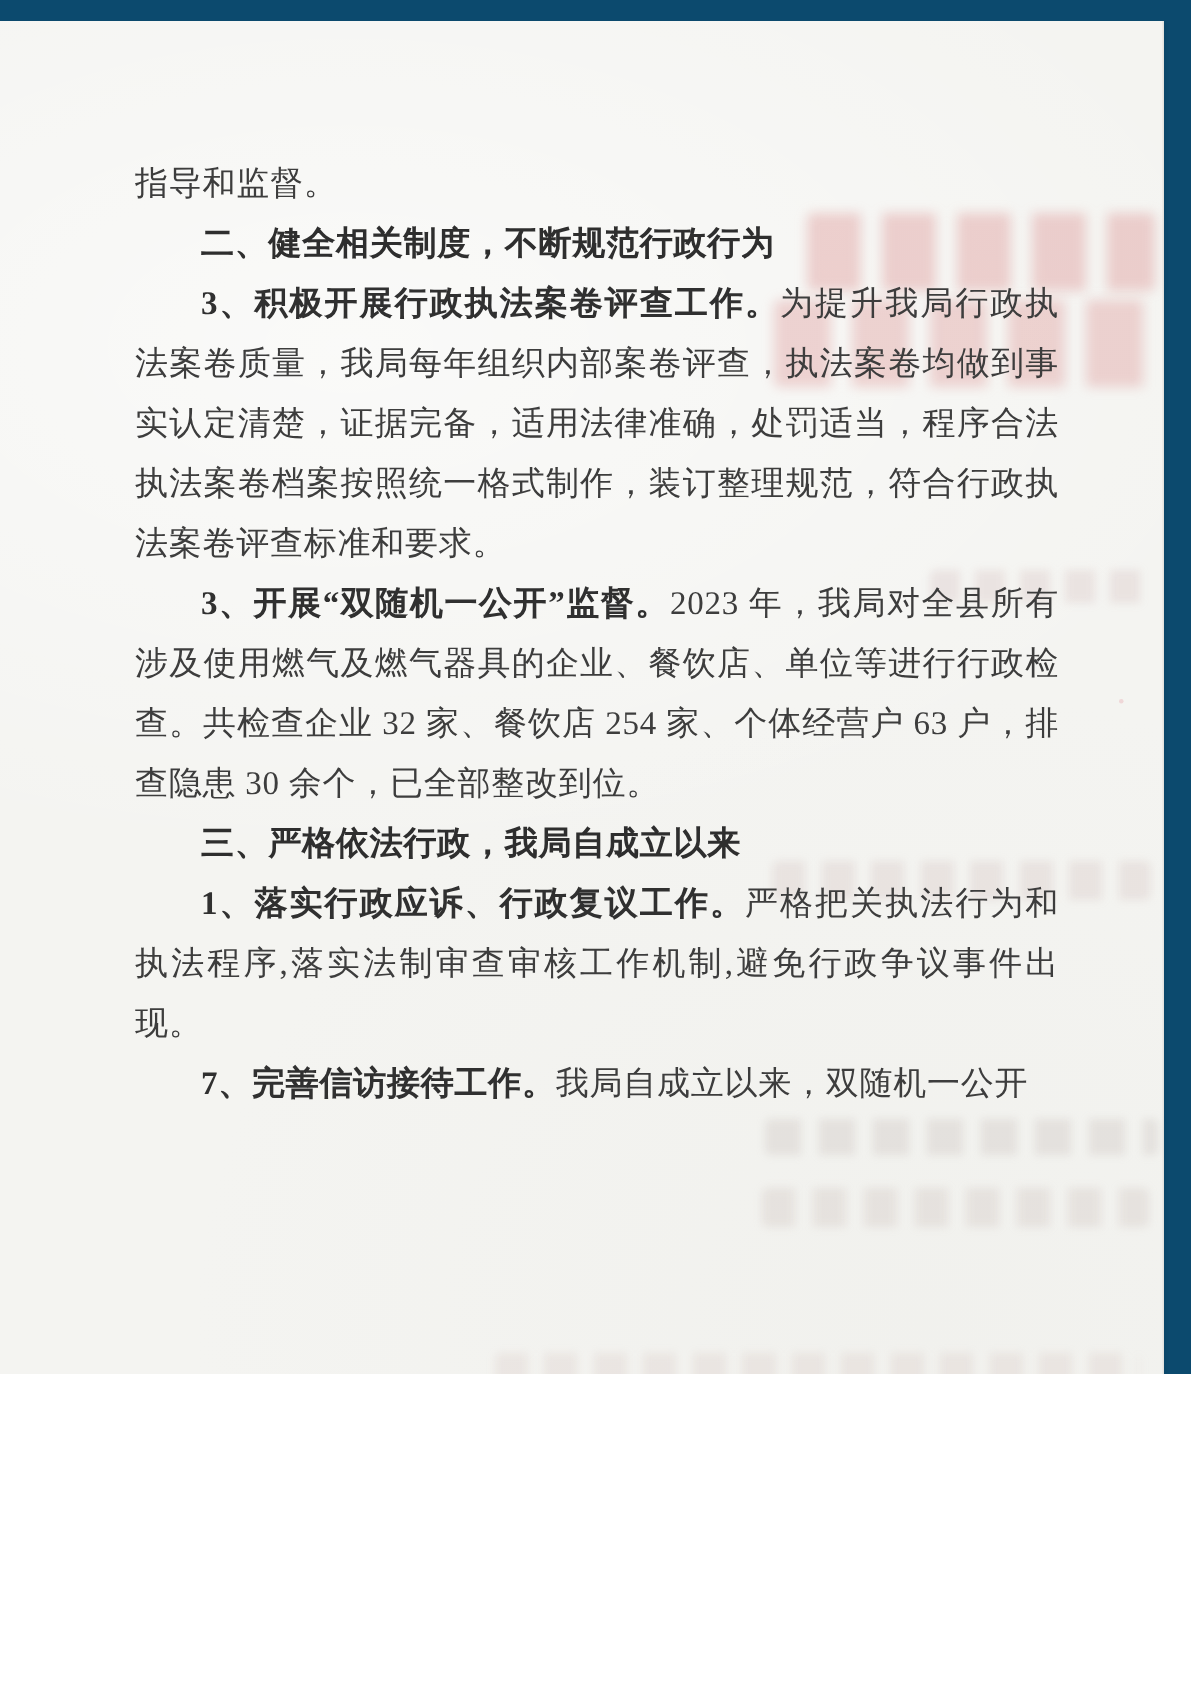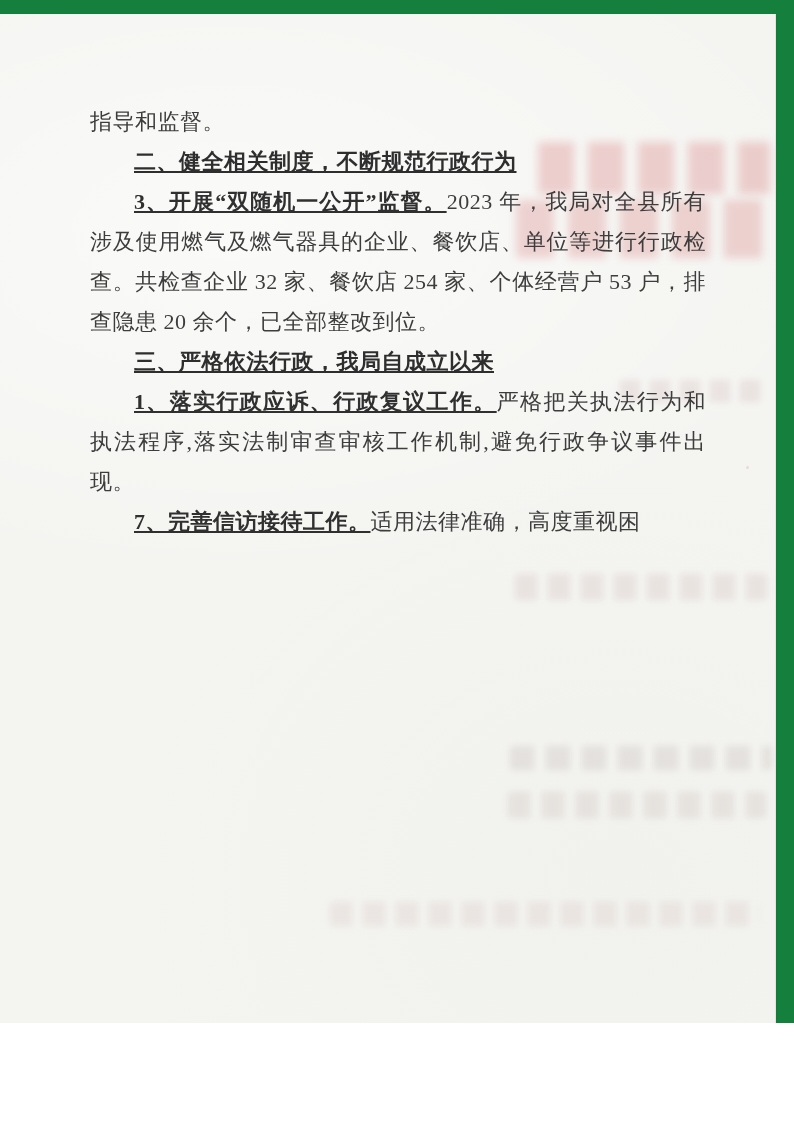--- a/index.html
+++ b/index.html
@@ -3,22 +3,22 @@
 <meta charset="utf-8">
 <style>
   html, body {
     margin: 0;
     padding: 0;
     background: #ffffff;
   }
   .canvas {
     position: relative;
     width: 794px;
-    height: 1023px;
-    background: #15803d;
+    height: 916px;
+    background: #0c4a6e;
     overflow: hidden;
     font-family: "Liberation Serif", "DejaVu Serif", serif;
   }
   
   .paper {
     position: absolute;
     left: 0;
     top: 14px;
     width: 775px;
     height: 1084px;
@@ -50,21 +50,20 @@
   .para.body-continuation {
     text-indent: 0;
   }
   .para.heading .run {
     font-weight: 700;
     color: #2e2e2e;
   }
   .run.bold {
     font-weight: 700;
     color: #303030;
-    text-decoration: underline;
   }
   
   .bleed {
     position: absolute;
     pointer-events: none;
     filter: blur(3px);
     border-radius: 4px;
   }
   .bleed.b1a {
     left: 538px; top: 128px; width: 232px; height: 52px;
@@ -127,19 +126,20 @@
     <div class="bleed b4a"></div>
     <div class="bleed b4b"></div>
     <div class="bleed b5"></div>
     <div class="speck s1"></div>
     <div class="speck s2"></div>
     <div class="speck s3"></div>
 
     <div class="textblock">
         <p class="para body-continuation"><span class="run">指导和监督。</span></p>
         <p class="para heading"><span class="run bold">二、健全相关制度，不断规范行政行为</span></p>
-        <p class="para body"><span class="run bold">3、开展“双随机一公开”监督。</span><span class="run">2023 年，我局对全县所有涉及使用燃气及燃气器具的企业、餐饮店、单位等进行行政检查。共检查企业 32 家、餐饮店 254 家、个体经营户 53 户，排查隐患 20 余个，已全部整改到位。</span></p>
+        <p class="para body"><span class="run bold">3、积极开展行政执法案卷评查工作。</span><span class="run">为提升我局行政执法案卷质量，我局每年组织内部案卷评查，执法案卷均做到事实认定清楚，证据完备，适用法律准确，处罚适当，程序合法执法案卷档案按照统一格式制作，装订整理规范，符合行政执法案卷评查标准和要求。</span></p>
+        <p class="para body"><span class="run bold">3、开展“双随机一公开”监督。</span><span class="run">2023 年，我局对全县所有涉及使用燃气及燃气器具的企业、餐饮店、单位等进行行政检查。共检查企业 32 家、餐饮店 254 家、个体经营户 63 户，排查隐患 30 余个，已全部整改到位。</span></p>
         <p class="para heading"><span class="run bold">三、严格依法行政，我局自成立以来</span></p>
         <p class="para body"><span class="run bold">1、落实行政应诉、行政复议工作。</span><span class="run">严格把关执法行为和执法程序,落实法制审查审核工作机制,避免行政争议事件出现。</span></p>
-        <p class="para body"><span class="run bold">7、完善信访接待工作。</span><span class="run">适用法律准确，高度重视困</span></p>
+        <p class="para body"><span class="run bold">7、完善信访接待工作。</span><span class="run">我局自成立以来，双随机一公开</span></p>
       </div>
   </div>
 </div>
 
 </body></html>

